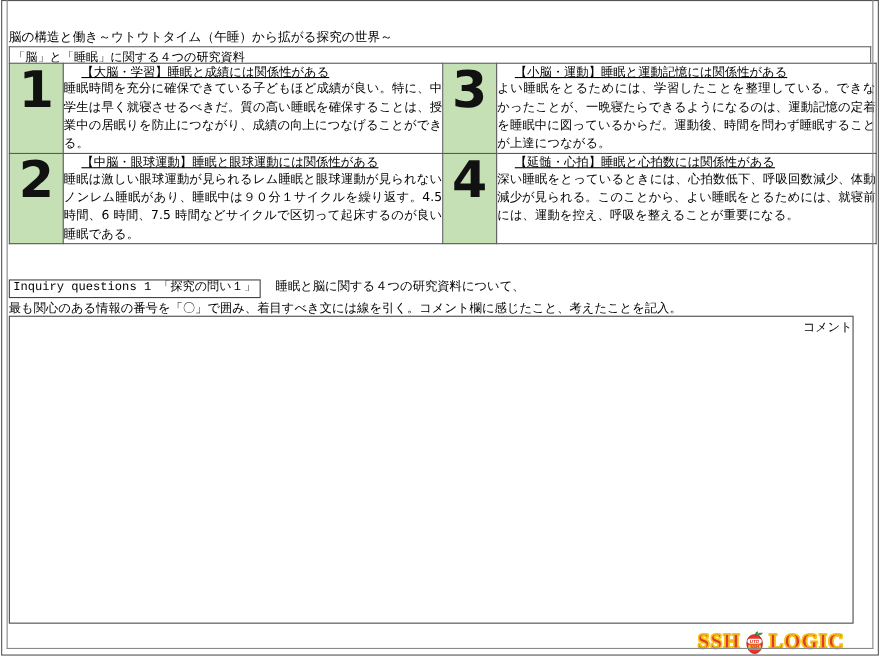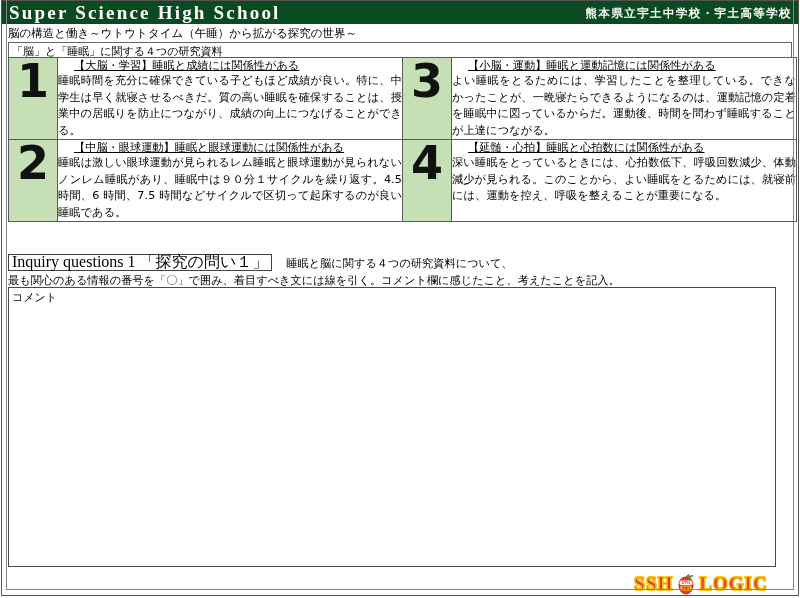--- a/index.html
+++ b/index.html
@@ -159,22 +159,22 @@
     width: 784px;
   }
   .inq-line1 {
     display: flex;
     align-items: baseline;
     white-space: nowrap;
     line-height: 15px;
   }
   .inq-tag {
     border: 1px solid #444;
-    font-size: 16px;
-    font-family: Liberation Serif, serif;
+    font-size: 11px;
+    font-family: Liberation Mono, monospace;
     padding: 0px 3px 1px 3px;
     line-height: 14px;
     background: #fff;
   }
   .inq-text1 {
     font-size: 11.2px;
     font-family: Liberation Sans, sans-serif;
     padding-left: 14px;
   }
   .inq-line2 {
@@ -195,20 +195,21 @@
     border: 1px solid #4a4a4a;
     background: #ffffff;
     padding: 2px 0 0 3px;
     font-size: 11px;
     font-family: "DejaVu Sans", "Liberation Sans", sans-serif;
     color: #000;
     resize: none;
     outline: none;
     overflow: hidden;
     line-height: 15px;
+    text-align: right;
   }
 
   
   .footer-logo {
     position: absolute;
     left: 615px; top: 573px;
     width: 172px;
     height: 22px;
     display: flex;
     align-items: center;
@@ -234,24 +235,20 @@
     width: 24px;
     height: 22px;
     flex: 0 0 auto;
   }
 </style>
 </head>
 <body>
 
 <div id="page">
 
-  <div class="header-bar">
-    <div class="header-title">Super Science High School</div>
-    <div class="header-school">熊本県立宇土中学校・宇土高等学校</div>
-  </div>
 
   <div class="subtitle">脳の構造と働き～ウトウトタイム（午睡）から拡がる探究の世界～</div>
 
   <div class="section-box">「脳」と「睡眠」に関する４つの研究資料</div>
 
   <div class="cards-wrap">
     <table class="cards">
       <tbody>
           <tr>
         <td class="num-cell">1</td>

